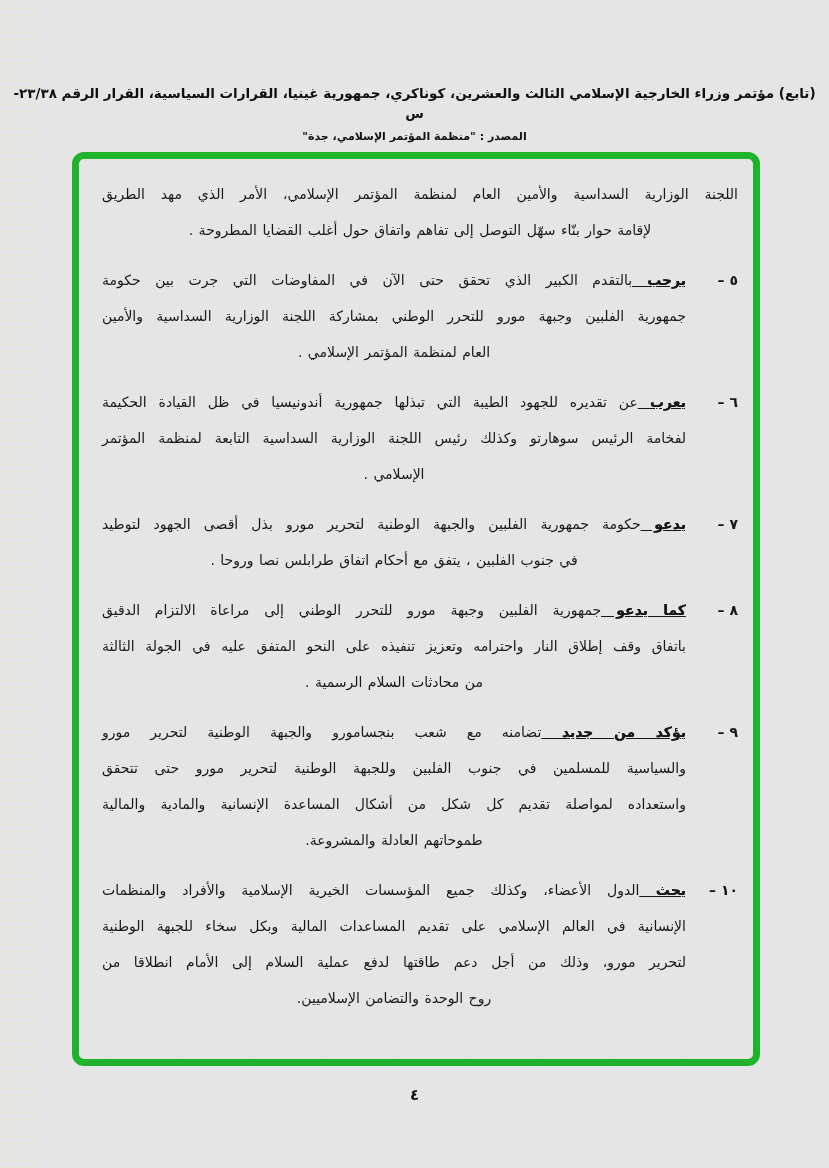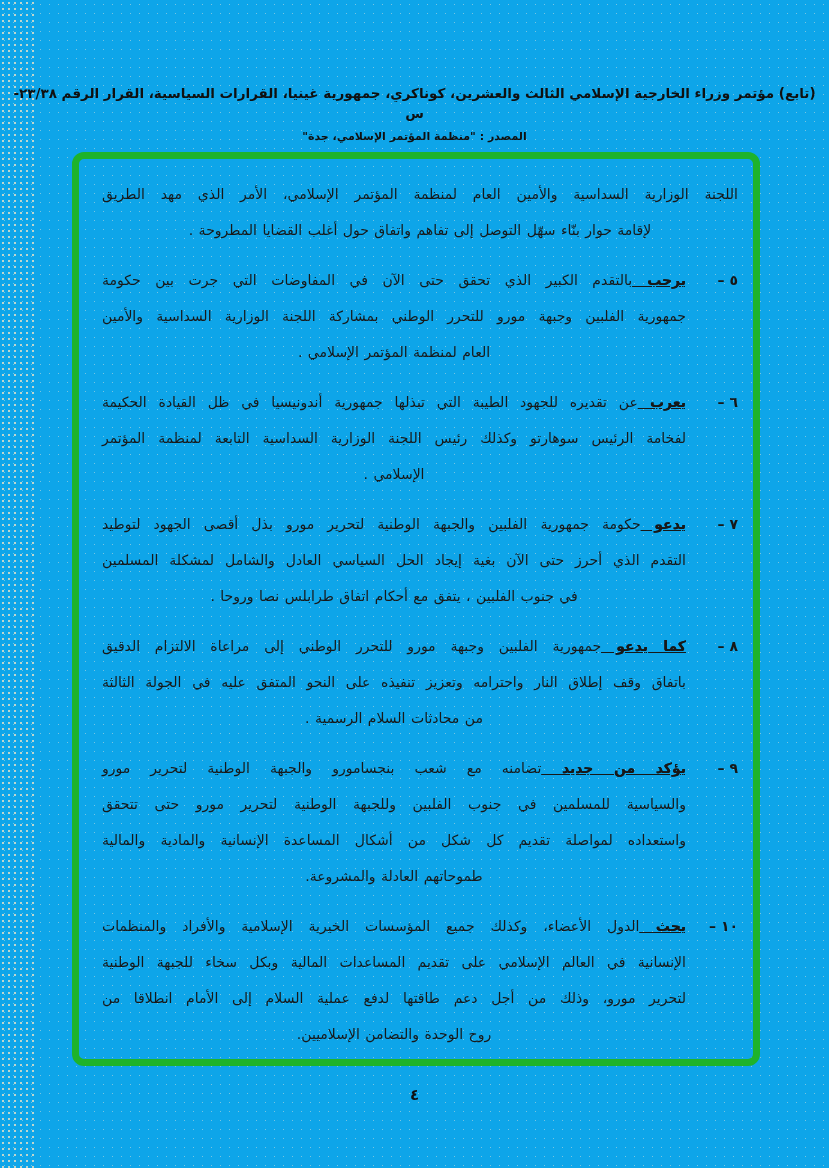--- a/index.html
+++ b/index.html
@@ -2,21 +2,21 @@
 <html lang="ar"><head>
 <meta charset="utf-8">
 <style>
   html,body{margin:0;padding:0;}
   body{
     width:829px;height:1168px;position:relative;overflow:hidden;
     background:#ffffff;
     font-family:"DejaVu Sans",sans-serif;
     color:#161616;
   }
-  .page{position:absolute;inset:0;background:#0ea5e9;padding-left:28px;}
+  .page{position:absolute;inset:0;background:#e5e5e5;padding-left:28px;}
   
   .page-speckle{
     position:absolute;inset:0;pointer-events:none;opacity:.45;
     background-image:radial-gradient(circle,#f3ecd9 0.6px,transparent 1px);
     background-size:9px 9px;
   }
   .edge-speckle{
     position:absolute;left:0;top:0;width:34px;height:100%;pointer-events:none;opacity:.8;
     background-image:radial-gradient(circle,#efe3c6 0.7px,transparent 1.1px);
     background-size:6px 6px;
@@ -88,21 +88,20 @@
           <div class="body">
             <div class="line"><b class="lead">يعرب </b>عن تقديره للجهود الطيبة التي تبذلها جمهورية أندونيسيا في ظل القيادة الحكيمة</div>
             <div class="line">لفخامة الرئيس سوهارتو وكذلك رئيس اللجنة الوزارية السداسية التابعة لمنظمة المؤتمر</div>
             <div class="line last">الإسلامي .</div>
           </div>
         </div>
         <div class="item">
           <div class="num">٧ –</div>
           <div class="body">
             <div class="line"><b class="lead">يدعو </b>حكومة جمهورية الفلبين والجبهة الوطنية لتحرير مورو بذل أقصى الجهود لتوطيد</div>
-            <div class="line">التقدم الذي أحرز حتى الآن بغية إيجاد الحل السياسي العادل والشامل لمشكلة المسلمين</div>
             <div class="line last">في جنوب الفلبين ، يتفق مع أحكام اتفاق طرابلس نصا وروحا .</div>
           </div>
         </div>
         <div class="item">
           <div class="num">٨ –</div>
           <div class="body">
             <div class="line"><b class="lead">كما يدعو </b>جمهورية الفلبين وجبهة مورو للتحرر الوطني إلى مراعاة الالتزام الدقيق</div>
             <div class="line">باتفاق وقف إطلاق النار واحترامه وتعزيز تنفيذه على النحو المتفق عليه في الجولة الثالثة</div>
             <div class="line last">من محادثات السلام الرسمية .</div>
           </div>

